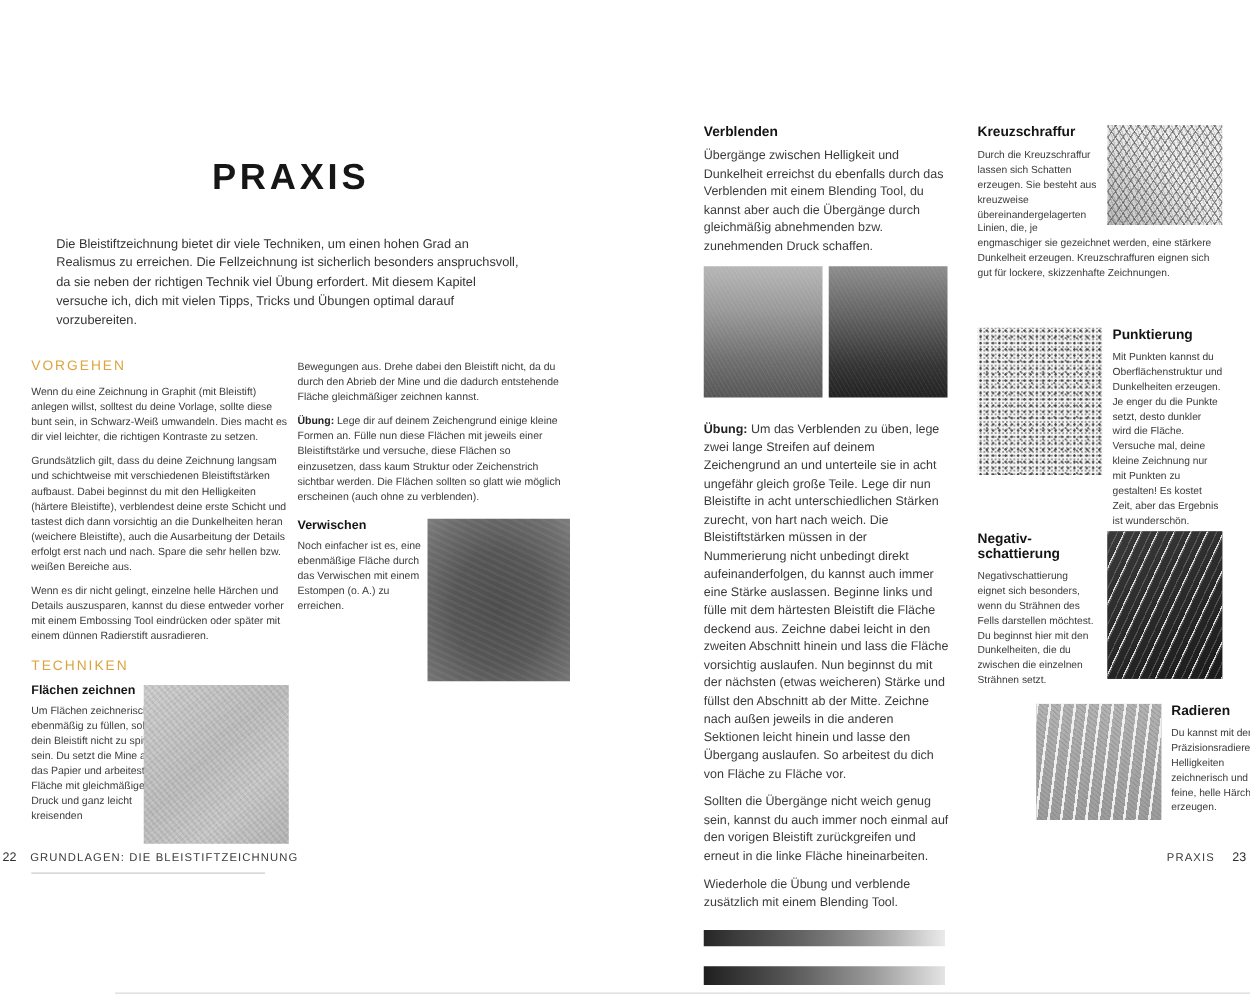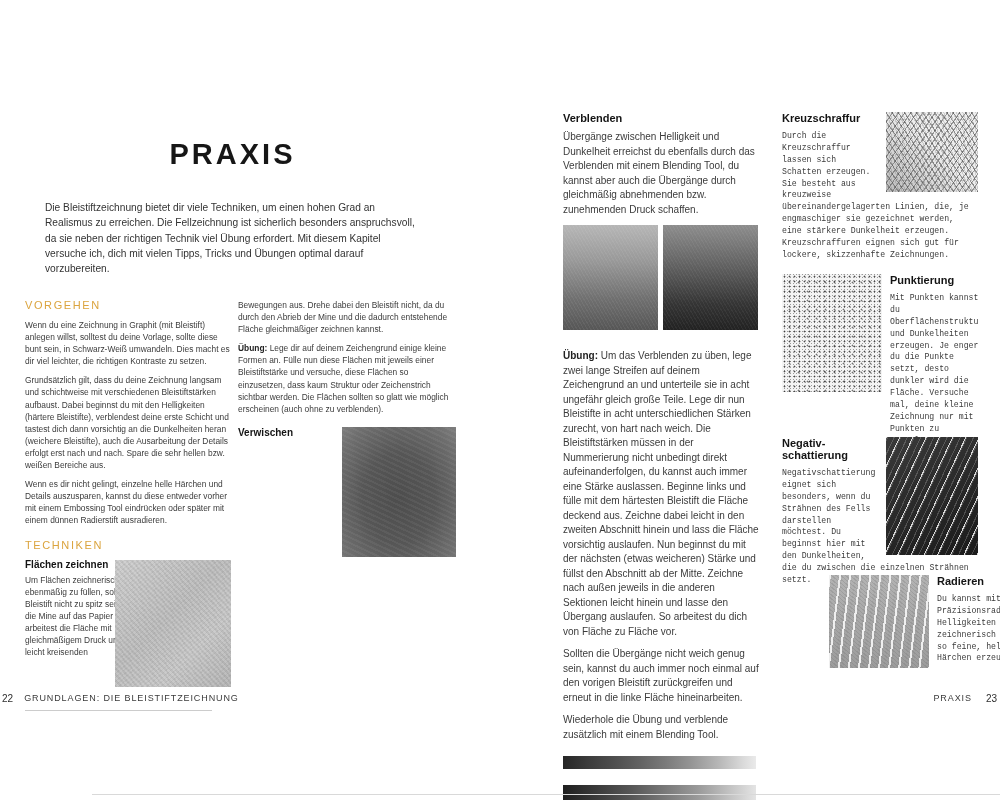--- a/index.html
+++ b/index.html
@@ -4,21 +4,21 @@
 <style>
   * { margin:0; padding:0; box-sizing:border-box; }
   html,body { width:1000px; height:800px; }
   body {
     position:relative;
     background:#ffffff;
     font-family:"Liberation Sans", sans-serif;
     color:#3b3b3b;
     overflow:hidden;
   }
-  .page { position:absolute; top:12px; height:644px; }
+  .page { position:absolute; top:0; height:644px; }
   .page-left  { left:0;   width:500px; }
   .page-right { left:500px; width:500px; }
 
   
   .title {
     position:absolute; left:25px; top:126px; width:415px;
     text-align:center; font-weight:bold; font-size:29px;
     letter-spacing:3px; color:#161616;
   }
   .intro {
@@ -37,21 +37,21 @@
   p.body { font-size:8.4px; line-height:1.44; margin:0 0 7px 0; color:#3b3b3b; }
   p.body:last-child { margin-bottom:0; }
   strong { color:#222; }
 
   .sub-heading { font-size:10px; font-weight:bold; color:#141414; margin:0 0 4px 0; }
   .sub-heading.lg { font-size:11px; margin-bottom:6px; }
   .nowrap { white-space:nowrap; }
 
   .sample { background-color:#c9c9c9; }
 
-  .flaechen-block { position:relative; margin-top:6px; padding-right:68px; min-height:130px; }
+  .flaechen-block { position:relative; margin-top:6px; padding-right:92px; min-height:130px; }
   .img-flaechen {
     position:absolute; right:0; top:1px; width:116px; height:127px;
     background:
       repeating-linear-gradient(48deg, rgba(110,110,110,0.10) 0 2px, rgba(235,235,235,0.10) 2px 4px),
       repeating-linear-gradient(-40deg, rgba(120,120,120,0.12) 0 1px, transparent 1px 3px),
       linear-gradient(135deg, #cfcfcf 0%, #bdbdbd 45%, #c8c8c8 70%, #b4b4b4 100%);
   }
   .verwischen-block { position:relative; margin-top:12px; padding-right:117px; min-height:132px; }
   .img-verwischen {
     position:absolute; right:0; top:0; width:114px; height:130px;
@@ -89,21 +89,21 @@
   .bar1 {
     margin-top:14px;
     background:linear-gradient(to right,#262626 0%,#3d3d3d 14%,#4f4f4f 27%,#636363 40%,#7a7a7a 53%,#949494 66%,#b5b5b5 80%,#d9d9d9 93%,#eaeaea 100%);
   }
   .bar2 {
     margin-top:16px; height:15px;
     background:linear-gradient(to right,#1f1f1f,#565656 35%,#9a9a9a 70%,#e4e4e4 100%);
   }
 
   .tech-block { position:absolute; left:282px; width:196px; overflow:hidden; }
-  .tech-block p.body { font-size:8.2px; line-height:1.45;font-family:Liberation Mono, monospace; }
+  .tech-block p.body { font-size:8.2px; line-height:1.45; }
   .tb-kreuz    { top:100px; }
   .tb-punkt    { top:262px; display:flex; gap:8px; }
   .tb-negativ  { top:425px; }
   .tb-radieren { top:563px; display:flex; gap:8px;margin-left:47px; }
   .tech-text { flex:1; }
   .float-r { float:right; margin:0 0 6px 8px; }
 
   .img-kreuz {
     width:92px; height:80px; background-color:#ededed;
     background-image:
@@ -164,20 +164,21 @@
     <div class="col-b">
       <p class="body">Bewegungen aus. Drehe dabei den Bleistift nicht, da du durch den Abrieb der Mine und die dadurch entstehende Fläche gleichmäßiger zeichnen kannst.</p>
       <p class="body">
         <strong>Übung:</strong>
         <span>Lege dir auf deinem Zeichengrund einige kleine Formen an. Fülle nun diese Flächen mit jeweils einer Bleistiftstärke und versuche, diese Flächen so einzusetzen, dass kaum Struktur oder Zeichenstrich sichtbar werden. Die Flächen sollten so glatt wie möglich erscheinen (auch ohne zu verblenden).</span>
       </p>
 
       <div class="verwischen-block">
         <div class="sample img-verwischen"></div>
         <h3 class="sub-heading">Verwischen</h3>
+        <p class="body">Noch einfacher ist es, eine ebenmäßige Fläche durch das Verwischen mit einem Estompen (o. A.) zu erreichen.</p>
       </div>
     </div>
 
     <div class="footer footer-left">
       <span class="page-num">22</span>
       <span>GRUNDLAGEN: DIE BLEISTIFTZEICHNUNG</span>
     </div>
     <div class="footer-rule"></div>
   </section>
 

